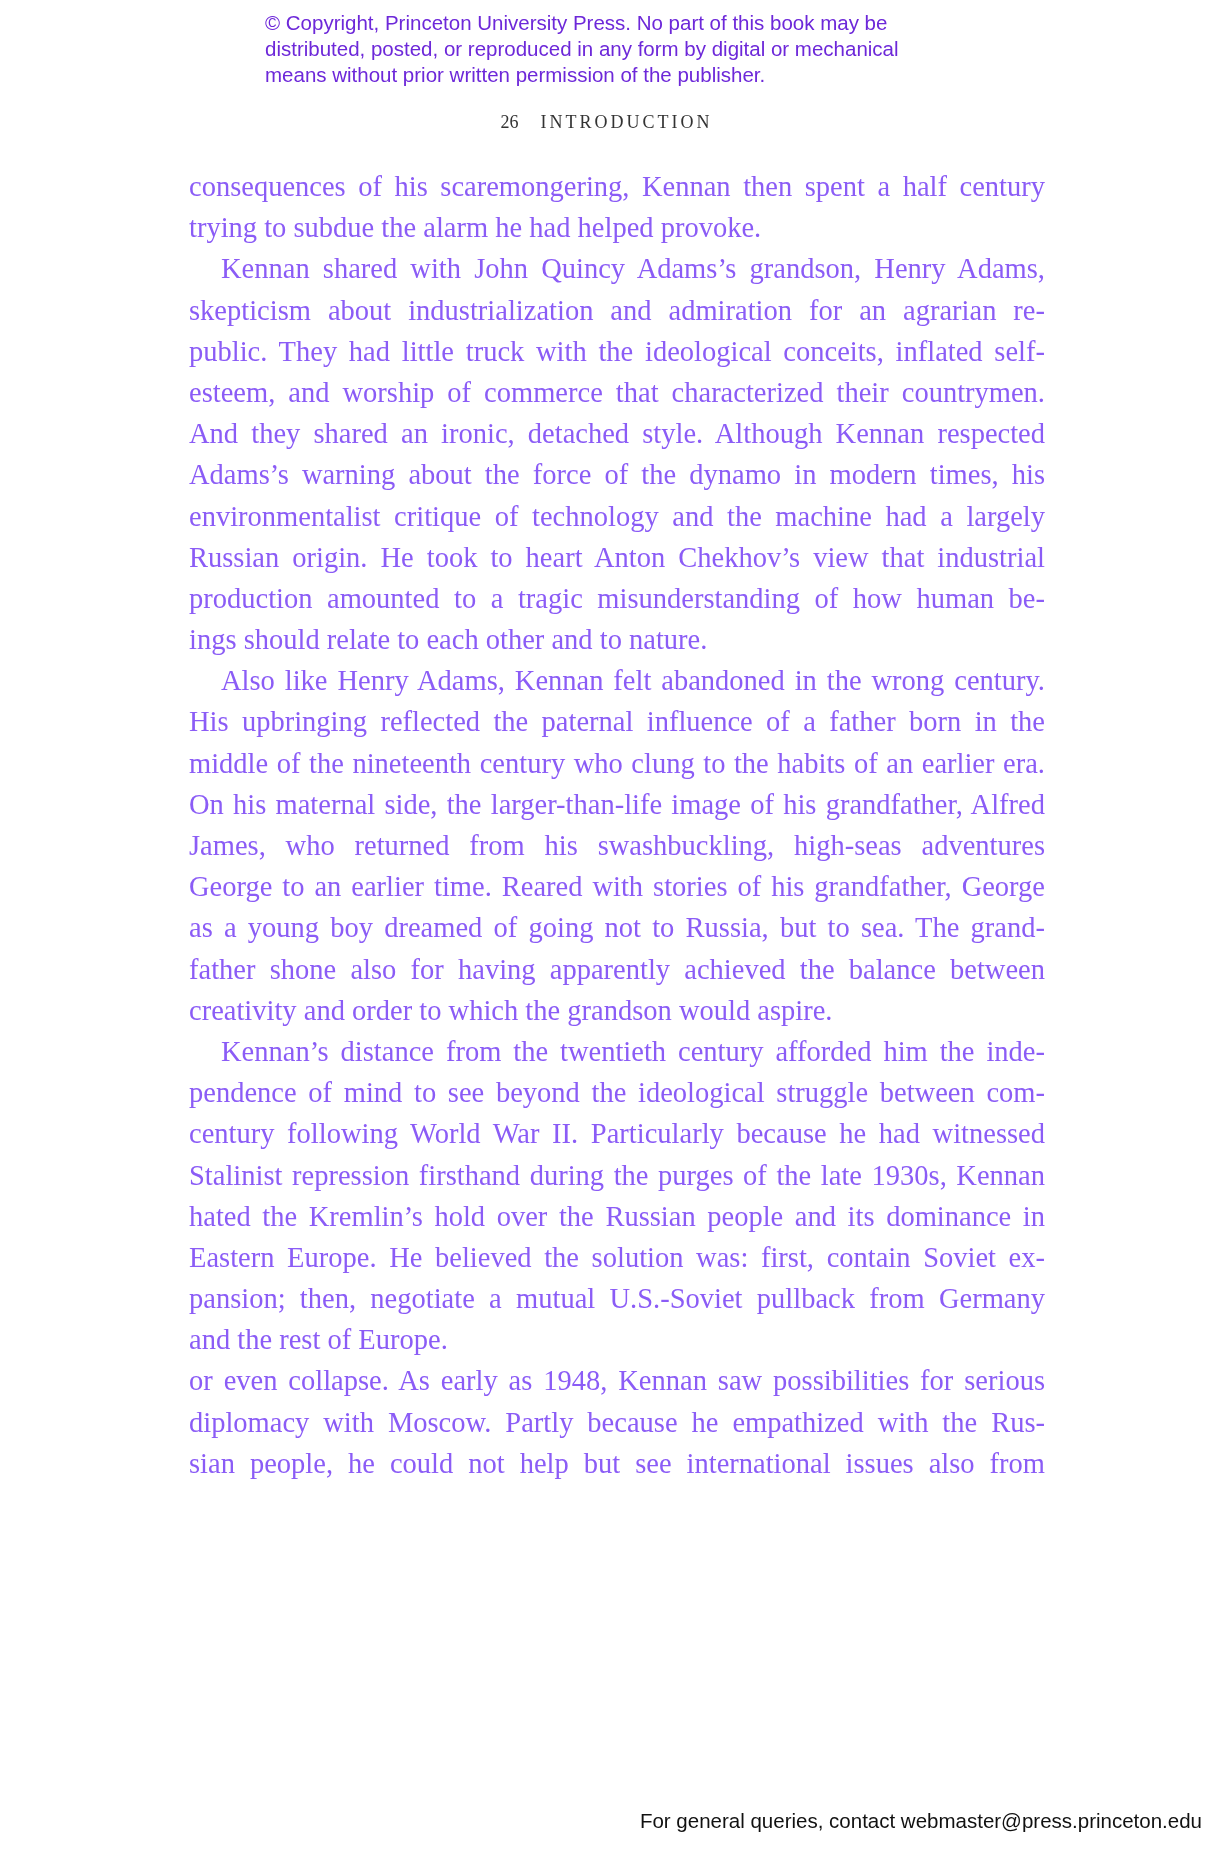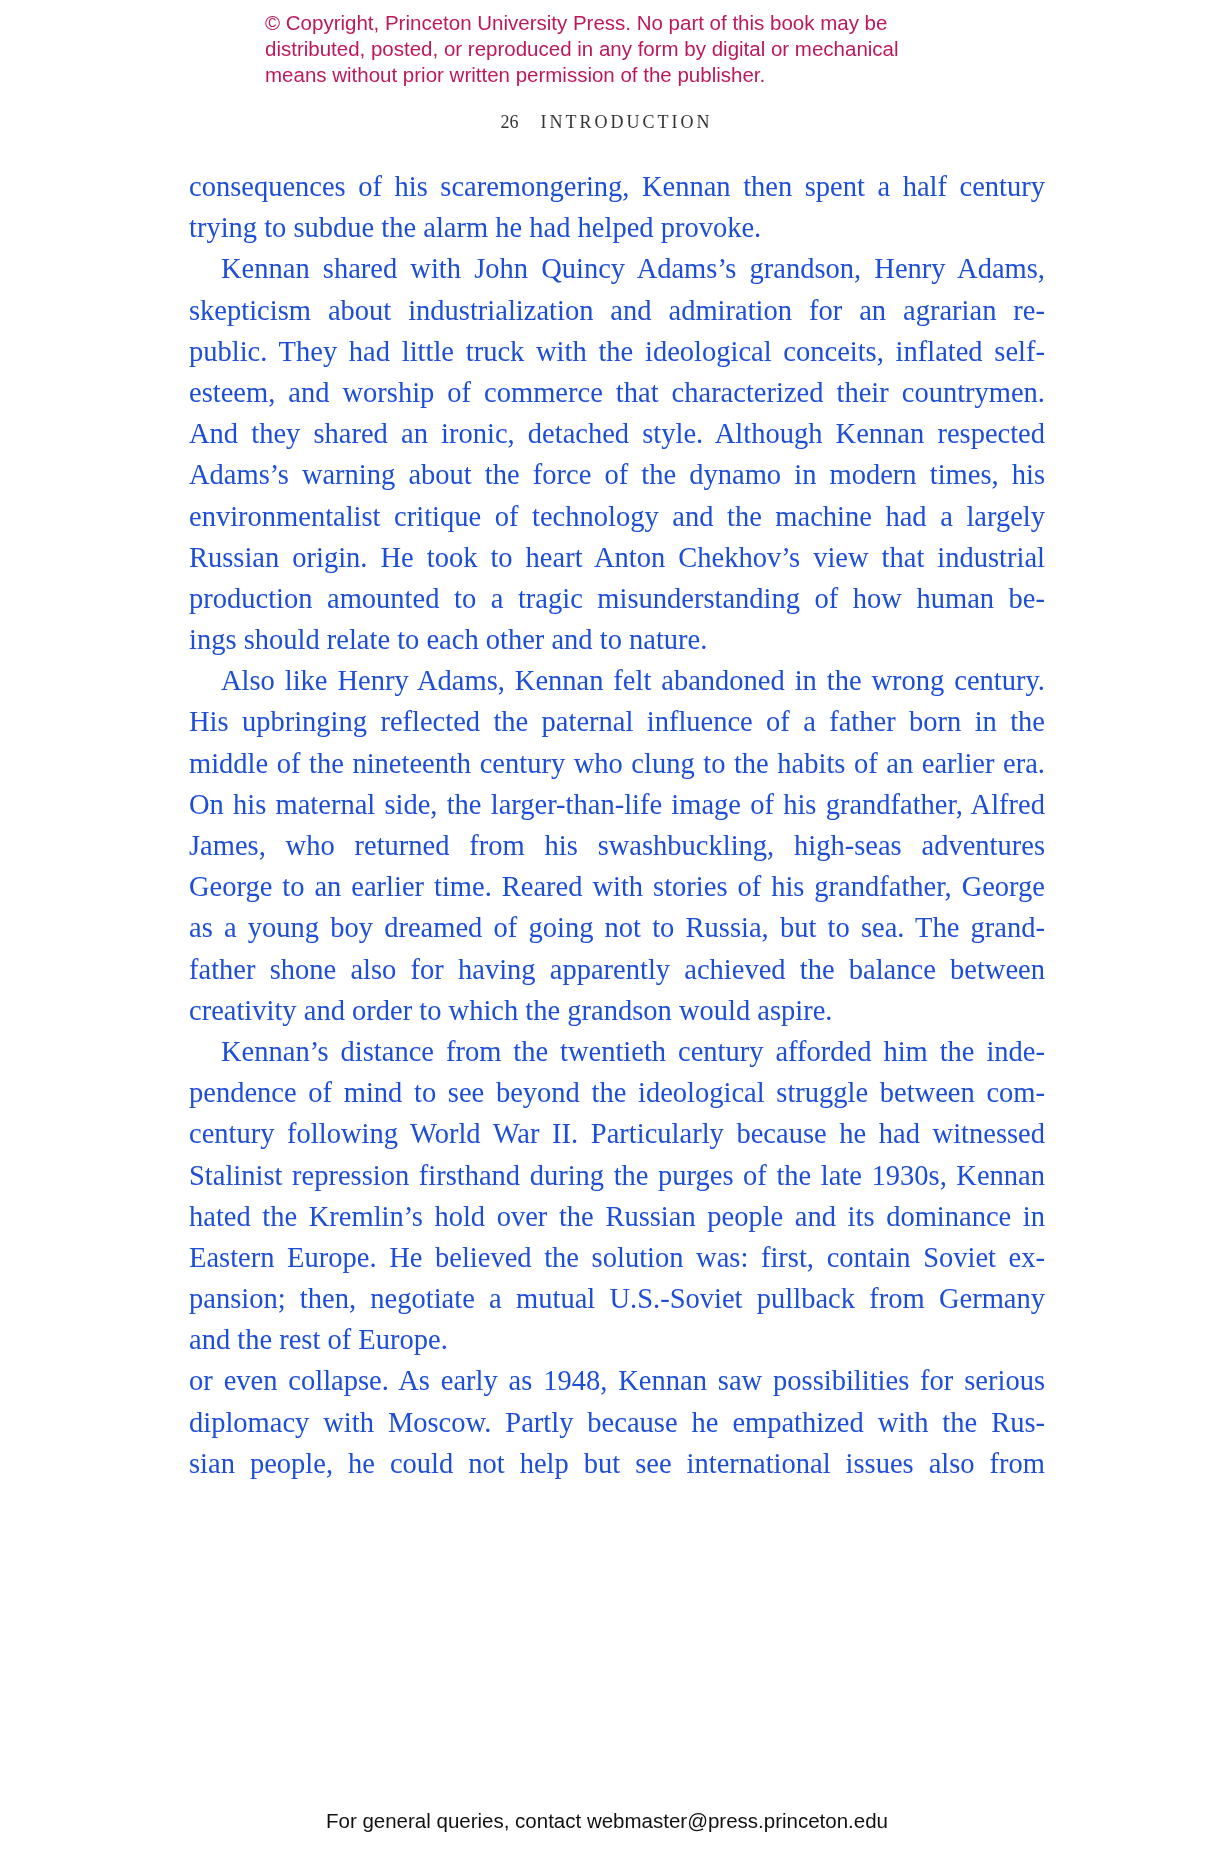--- a/index.html
+++ b/index.html
@@ -1,34 +1,34 @@
 <!DOCTYPE html>
 <html><head>
 <meta charset="utf-8">
 <style>
   html, body { margin: 0; padding: 0; background: #ffffff; }
   body { width: 1225px; height: 1850px; position: relative; overflow: hidden; }
   .copyright {
     position: absolute; left: 265px; top: 10px; width: 760px;
-    font-family: "Liberation Sans", sans-serif; font-size: 20.5px; line-height: 26px; color: #be185d;
+    font-family: "Liberation Sans", sans-serif; font-size: 20.5px; line-height: 26px; color: #6d28d9;
   }
   .running-head {
     position: absolute; left: 0; width: 1213px; top: 112px; text-align: center;
     font-family: "Liberation Serif", serif; font-size: 18px; color: #333; letter-spacing: 3px;
   }
   .running-head .pg { margin-right: 22px; letter-spacing: 0; }
   .body-text {
     position: absolute; left: 189px; top: 166px; width: 856px;
-    font-family: "Liberation Serif", serif; font-size: 28.5px; color: #1d4ed8;
+    font-family: "Liberation Serif", serif; font-size: 28.5px; color: #8b5cf6;
   }
   .line { height: 41.2px; line-height: 41.2px; white-space: nowrap; text-align: justify; text-align-last: justify; }
   .line.last { text-align-last: left; }
   .line.indent { padding-left: 32px; }
   .footer {
-    position: absolute; left: 6px; width: 1202px; top: 1809px; text-align: center;
+    position: absolute; left: 0; width: 1202px; top: 1809px; text-align: right;
     font-family: "Liberation Sans", sans-serif; font-size: 20.5px; color: #111;
   }
 </style>
 </head>
 <body>
 
 <div class="copyright">
   <div>© Copyright, Princeton University Press. No part of this book may be</div>
   <div>distributed, posted, or reproduced in any form by digital or mechanical</div>
   <div>means without prior written permission of the publisher.</div>

